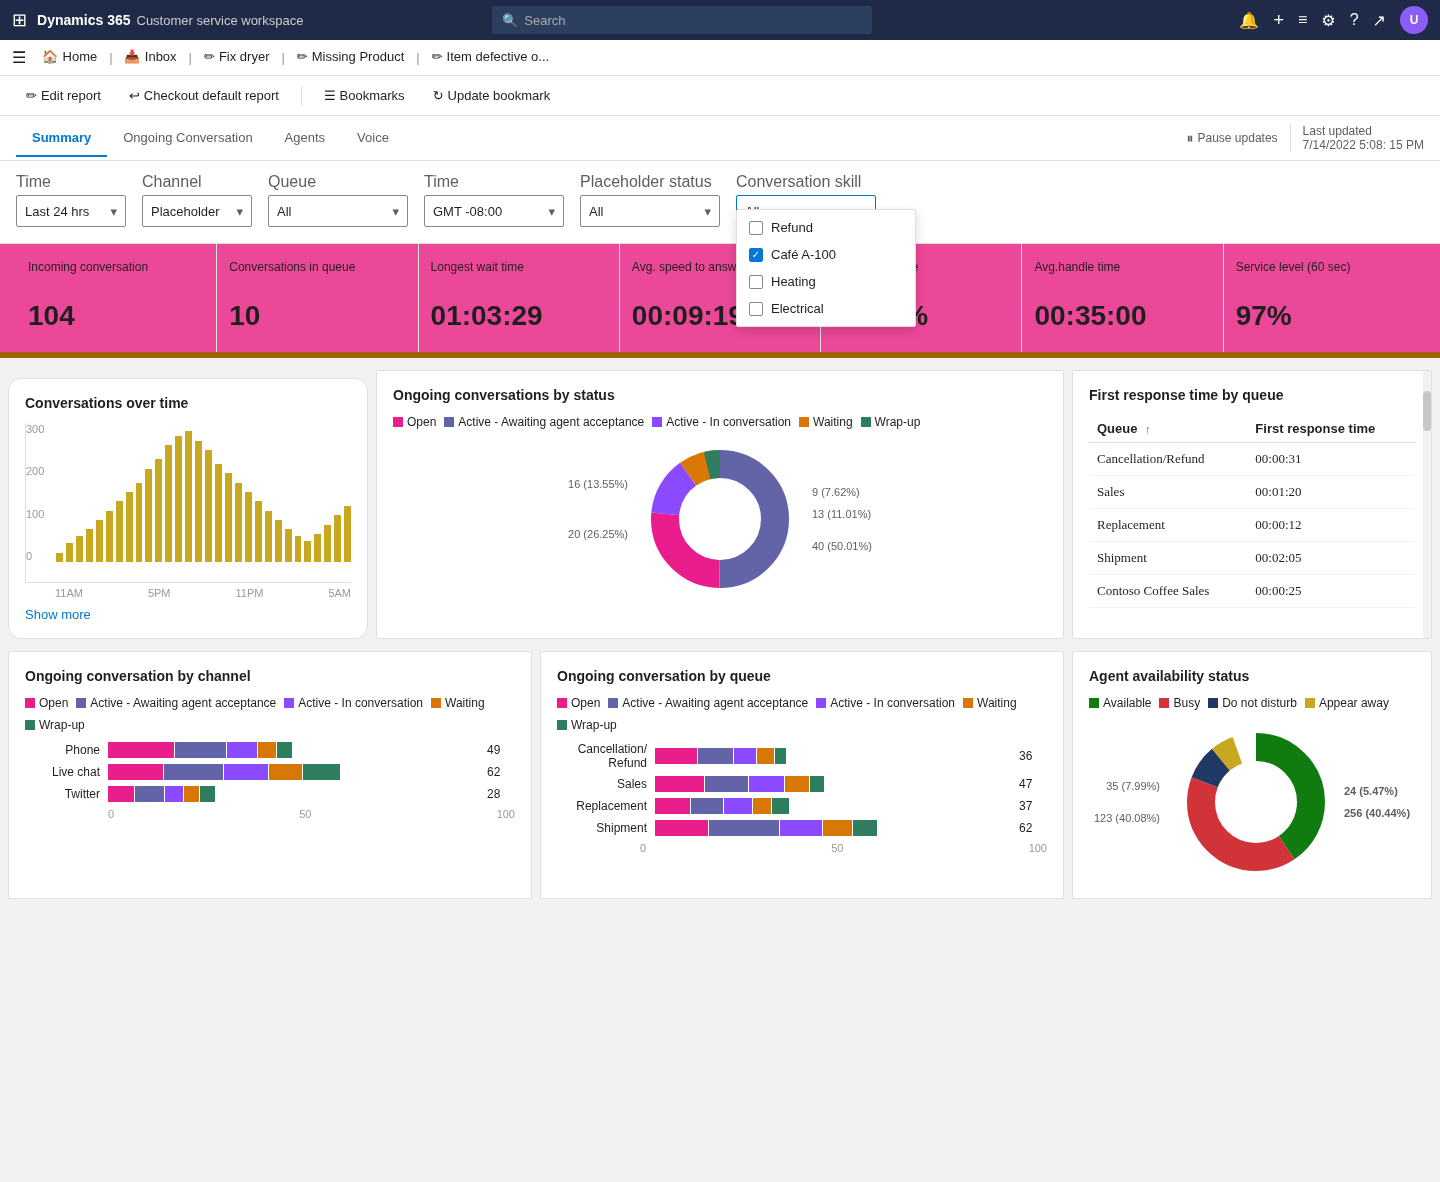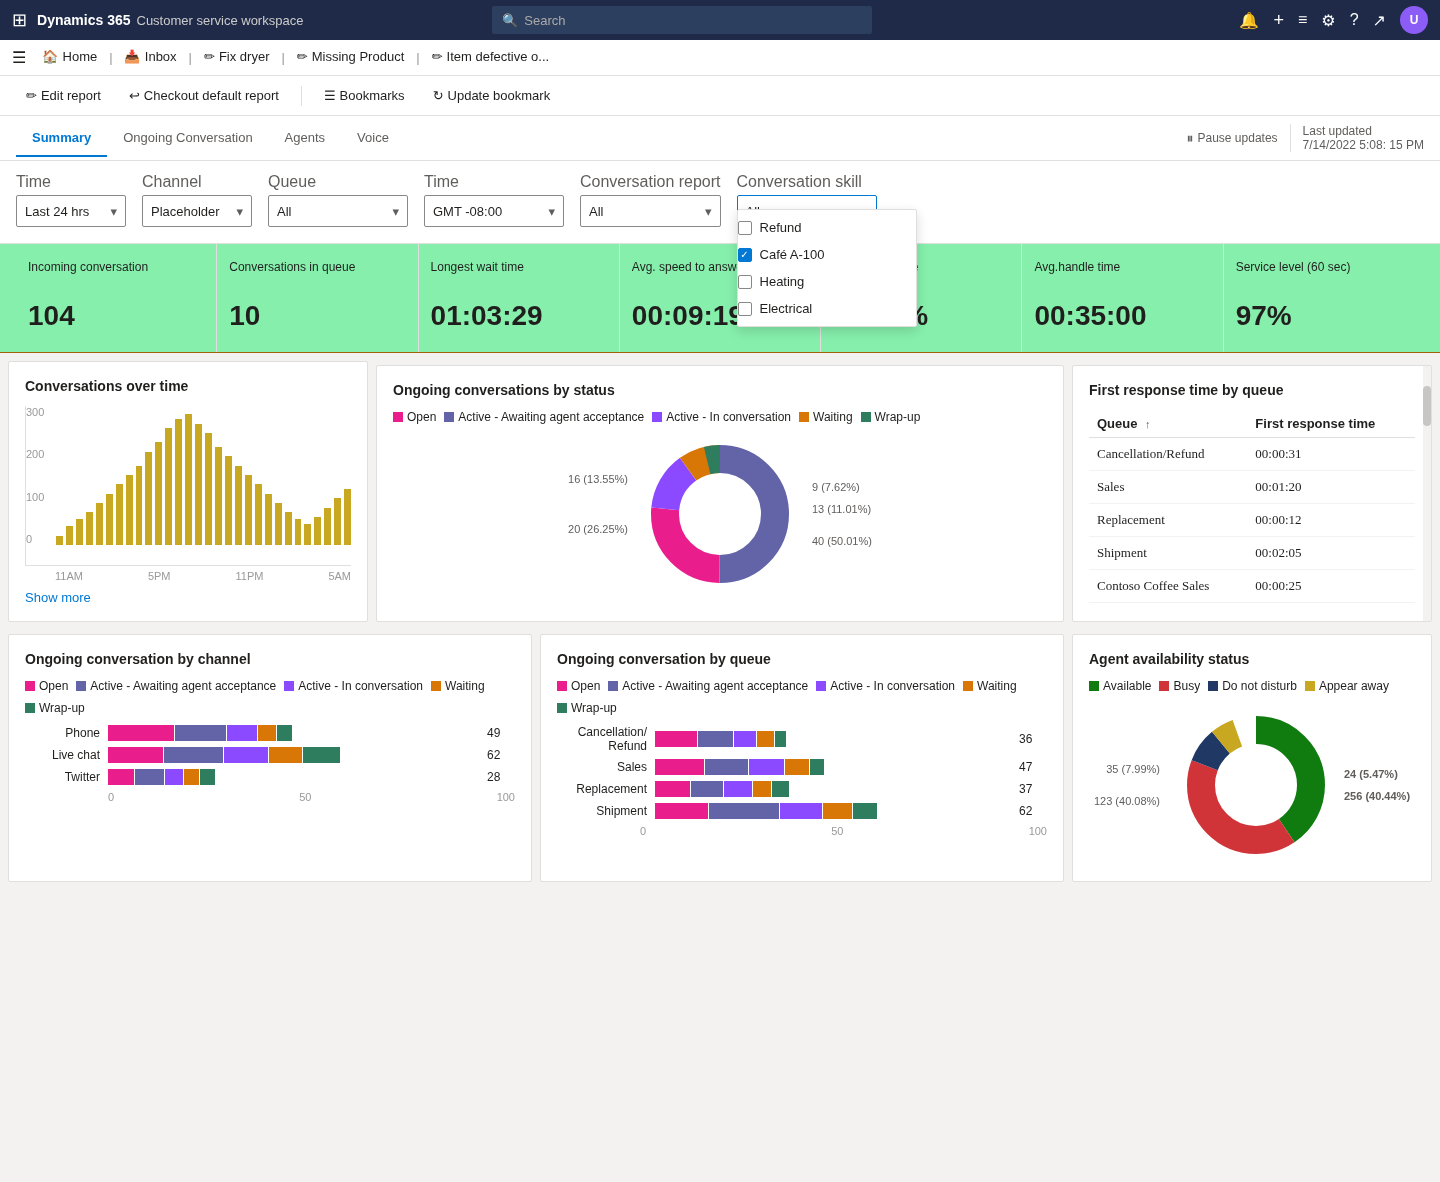--- a/index.html
+++ b/index.html
@@ -41,26 +41,26 @@
     .filter-row { display: flex; gap: 16px; align-items: flex-end; }
     .filter-group { display: flex; flex-direction: column; gap: 4px; }
     .filter-label { font-size: 16px; color: #605e5c; font-weight: 500; }
     .filter-select { display: flex; align-items: center; border: 1px solid #8a8886; border-radius: 2px; padding: 4px 8px; font-size: 13px; cursor: pointer; background: white; min-width: 110px; gap: 8px; height: 32px; }
     .filter-select .chevron { margin-left: auto; color: #605e5c; }
     .filter-wide { min-width: 140px; }
     .filter-skill { position: relative; }
 
     
     .dropdown-menu { position: absolute; top: 36px; left: 0; background: white; border: 1px solid #e1dfdd; border-radius: 2px; box-shadow: 0 4px 12px rgba(0,0,0,0.15); z-index: 100; min-width: 180px; padding: 4px 0; }
-    .dropdown-item { display: flex; align-items: center; gap: 8px; padding: 6px 0; cursor: pointer; font-size: 13px; }
+    .dropdown-item { display: flex; align-items: center; gap: 8px; padding: 6px 12px; cursor: pointer; font-size: 13px; }
     .checkbox { width: 14px; height: 14px; border: 1px solid #8a8886; border-radius: 2px; display: flex; align-items: center; justify-content: center; flex-shrink: 0; }
     .checkbox.checked { background: #0078d4; border-color: #0078d4; color: white; font-size: 10px; }
 
     
-    .kpi-row { display: flex; gap: 0; background: #86efac; border-bottom: 1px solid #a16207; padding: 0 16px; }
+    .kpi-row { display: flex; gap: 0; background: #ec4899; border-bottom: 6px solid #a16207; padding: 0 16px; }
     .kpi-card { flex: 1; padding: 16px 12px 20px; border-right: 1px solid #e1dfdd; }
     .kpi-card:last-child { border-right: none; }
     .kpi-label { font-size: 12px; color: #201f1e; font-weight: 500; line-height: 1.3; min-height: 32px; }
     .kpi-value { font-size: 28px; font-weight: 600; color: #201f1e; margin-top: 8px; }
     .chart-panel { background: white; border: 1px solid #e1dfdd; margin: 8px; border-radius: 2px; padding: 16px; }
     .chart-title { font-size: 14px; font-weight: 600; margin-bottom: 12px; color: #201f1e; }
     .show-more { color: #0078d4; font-size: 13px; cursor: pointer; margin-top: 8px; display: inline-block; }
 
     
     .bar-chart { position: relative; }
@@ -210,21 +210,21 @@
       </div>
     </div>
     <div class="filter-group">
       <span class="filter-label">Time</span>
       <div class="filter-select filter-wide">
         <span>GMT -08:00</span>
         <span class="chevron">▾</span>
       </div>
     </div>
     <div class="filter-group">
-      <span class="filter-label">Conversation report</span>
+      <span class="filter-label">Placeholder status</span>
       <div class="filter-select filter-wide">
         <span>All</span>
         <span class="chevron">▾</span>
       </div>
     </div>
     <div class="filter-group filter-skill">
       <span class="filter-label">Conversation skill</span>
       <div class="filter-select filter-wide" style="border-color:#0078d4;">
         <span>All</span>
         <span class="chevron">▾</span>
@@ -278,21 +278,21 @@
     <div class="kpi-value">00:35:00</div>
   </div>
   <div class="kpi-card">
     <div class="kpi-label">Service level (60 sec)</div>
     <div class="kpi-value">97%</div>
   </div>
 </div>
 
 <div class="section-row" style="background:#f3f2f1; padding: 4px 0;">
 
-  <div class="chart-panel" style="flex:0 0 360px; margin: 4px 4px 8px 8px;">
+  <div class="chart-panel" style="flex:0 0 360px; margin: 16px 4px 8px 8px; border-radius: 13px;">
     <div class="chart-title">Conversations over time</div>
     <div class="bar-chart">
       <div class="bar-chart-inner" id="bar-chart-container">
         <div class="y-labels">
           <span>300</span>
           <span>200</span>
           <span>100</span>
           <span>0</span>
         </div>
       <div class="bar" style="height: 9.33333px;"></div>

